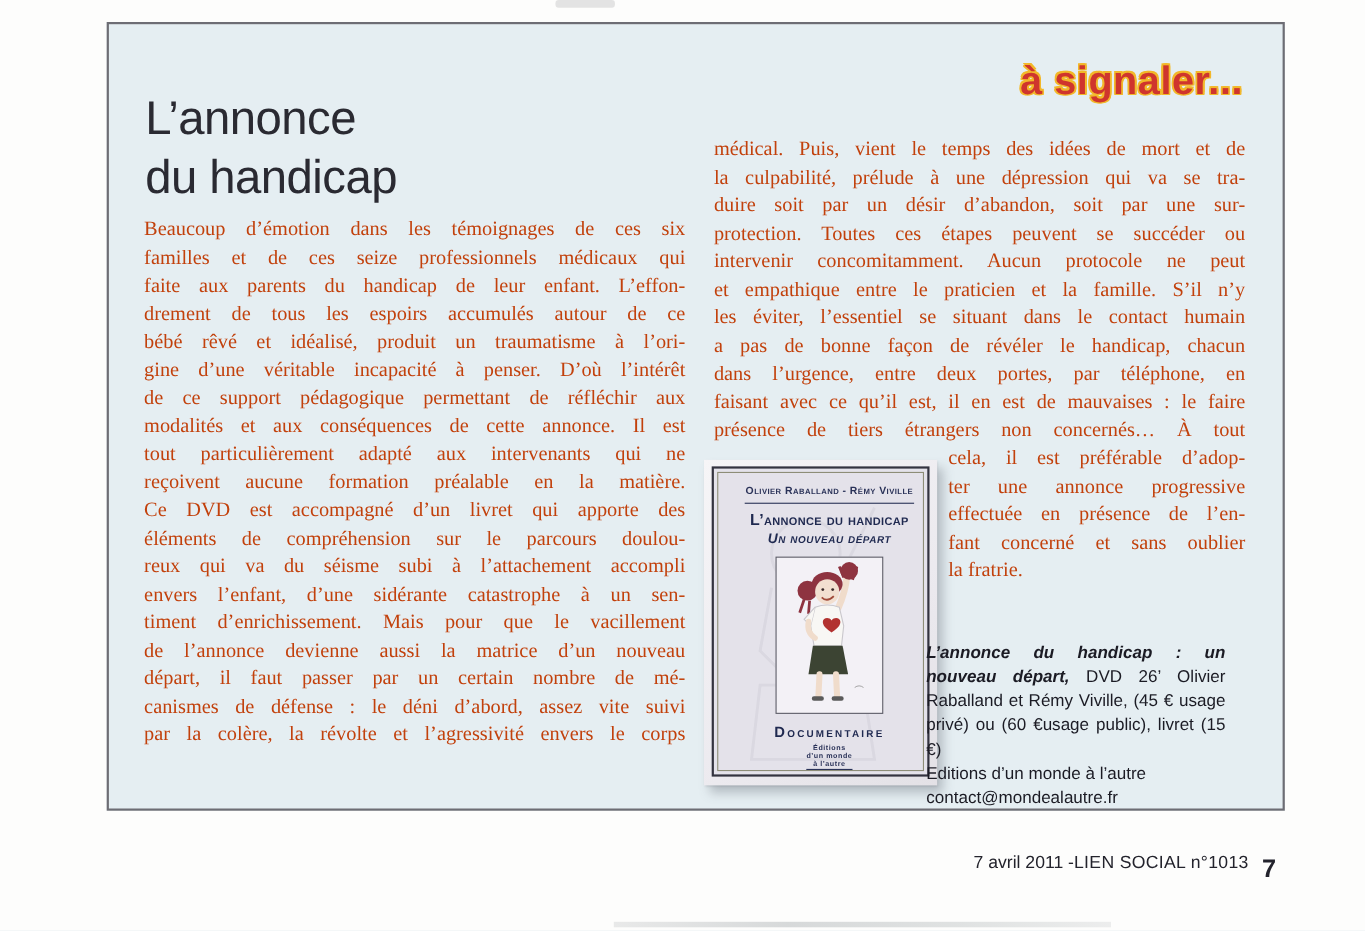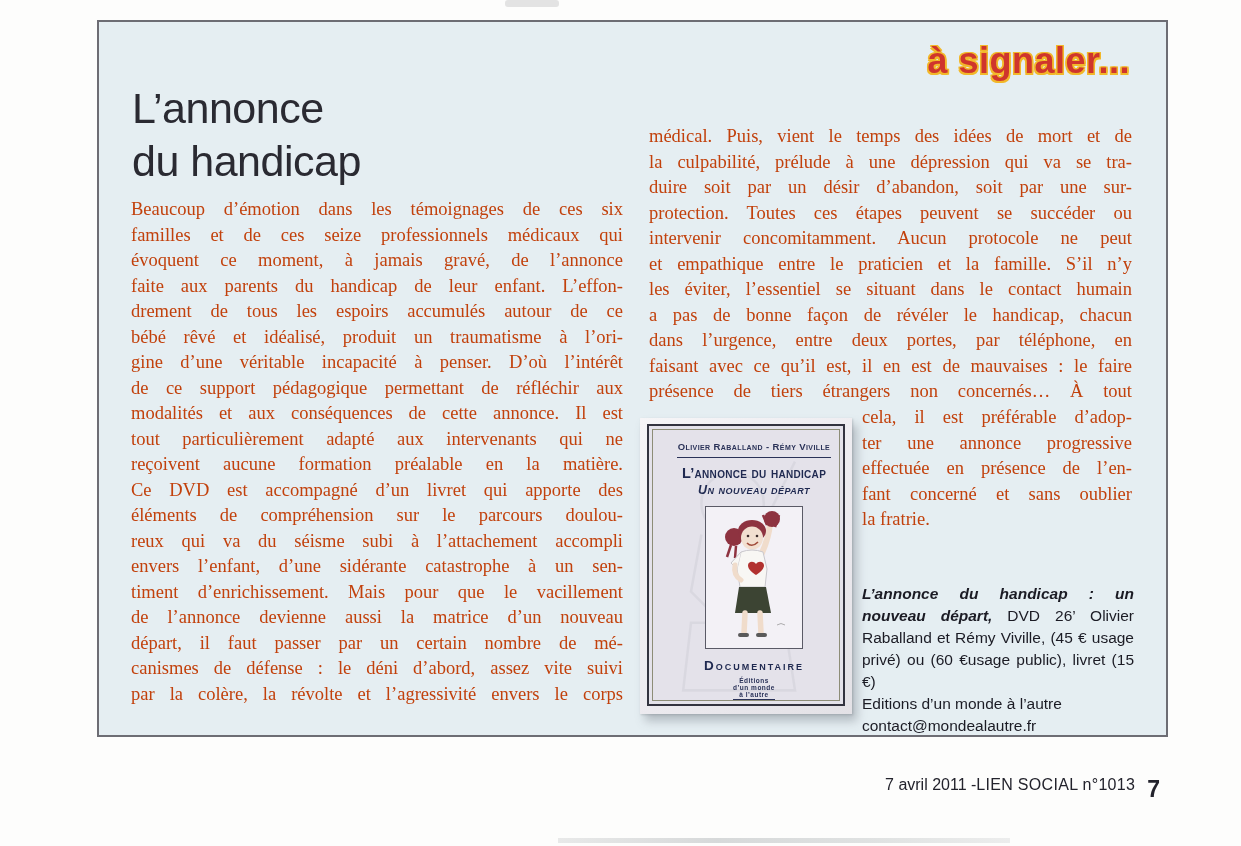--- a/index.html
+++ b/index.html
@@ -7,21 +7,21 @@
     width:1241px;height:846px;position:relative;overflow:hidden;
     background:#fdfdfc;
     font-family:"Liberation Sans",sans-serif;
   }
   .panel{
     position:absolute;left:97px;top:20px;width:1067px;height:713px;
     border:2px solid #6d6d74;
     background:#e5eef2;
   }
   .header-label{
-    position:absolute;top:40px;right:111px;
+    position:absolute;top:52px;right:111px;
     font-family:"Liberation Sans",sans-serif;
     font-size:36px;font-weight:700;letter-spacing:0.5px;
     color:#cf352d;
     text-shadow:-1.5px -1.5px 0 #f2b82a, 1.5px -1.5px 0 #f2b82a,
                 -1.5px 1.5px 0 #f2b82a, 1.5px 1.5px 0 #f2b82a,
                 0 -1.5px 0 #f2b82a, 0 1.5px 0 #f2b82a,
                 -1.5px 0 0 #f2b82a, 1.5px 0 0 #f2b82a;
   }
   .article-title{
     position:absolute;left:132px;top:82px;
@@ -62,21 +62,21 @@
   .cover-title{font-size:14.5px;font-weight:700;letter-spacing:0.3px;font-variant:small-caps;color:#1f2950;position:relative;}
   .cover-subtitle{font-size:12.5px;font-weight:700;font-style:italic;letter-spacing:0.5px;font-variant:small-caps;color:#1f2950;margin-top:2px;position:relative;}
   .cover-art-frame{
     width:96px;height:141px;margin:9px auto 0 auto;border:1px solid #5a5a66;
     background:#f3f1f6;position:relative;overflow:hidden;
   }
   .cover-genre{font-size:13.5px;font-weight:700;letter-spacing:2px;font-variant:small-caps;color:#1f2950;margin-top:9px;position:relative;}
   .cover-logo{margin:4px auto 0 auto;width:fit-content;font-size:6.5px;line-height:7px;font-weight:700;letter-spacing:0.5px;color:#2a3258;border-bottom:1px solid #2a3258;padding-bottom:1px;position:relative;}
   
   .dvd-caption{
-    position:absolute;left:862px;top:583px;width:272px;
+    position:absolute;left:842px;top:583px;width:272px;
     font-family:"Liberation Sans",sans-serif;
     font-size:15.5px;line-height:22px;color:#1b1b24;
   }
   .dvd-caption .cap-para{text-align:justify;margin:0 0 0 0;}
   .cap-title{font-weight:700;font-style:italic;}
   .cap-line{margin:0;}
   
   .page-footer{
     position:absolute;top:776px;right:81px;
     font-size:16px;color:#23232c;display:flex;align-items:flex-start;
@@ -99,21 +99,20 @@
 <div class="header-label">à signaler...</div>
 
 <div class="article-title">
   <div>L’annonce</div>
   <div>du handicap</div>
 </div>
 
 <div class="serifcol col-left">
     <div class="tline">Beaucoup d’émotion dans les témoignages de ces six</div>
     <div class="tline">familles et de ces seize professionnels médicaux qui</div>
-    <div class="tline">évoquent ce moment, à jamais gravé, de l’annonce</div>
     <div class="tline">faite aux parents du handicap de leur enfant. L’effon-</div>
     <div class="tline">drement de tous les espoirs accumulés autour de ce</div>
     <div class="tline">bébé rêvé et idéalisé, produit un traumatisme à l’ori-</div>
     <div class="tline">gine d’une véritable incapacité à penser. D’où l’intérêt</div>
     <div class="tline">de ce support pédagogique permettant de réfléchir aux</div>
     <div class="tline">modalités et aux conséquences de cette annonce. Il est</div>
     <div class="tline">tout particulièrement adapté aux intervenants qui ne</div>
     <div class="tline">reçoivent aucune formation préalable en la matière.</div>
     <div class="tline">Ce DVD est accompagné d’un livret qui apporte des</div>
     <div class="tline">éléments de compréhension sur le parcours doulou-</div>

